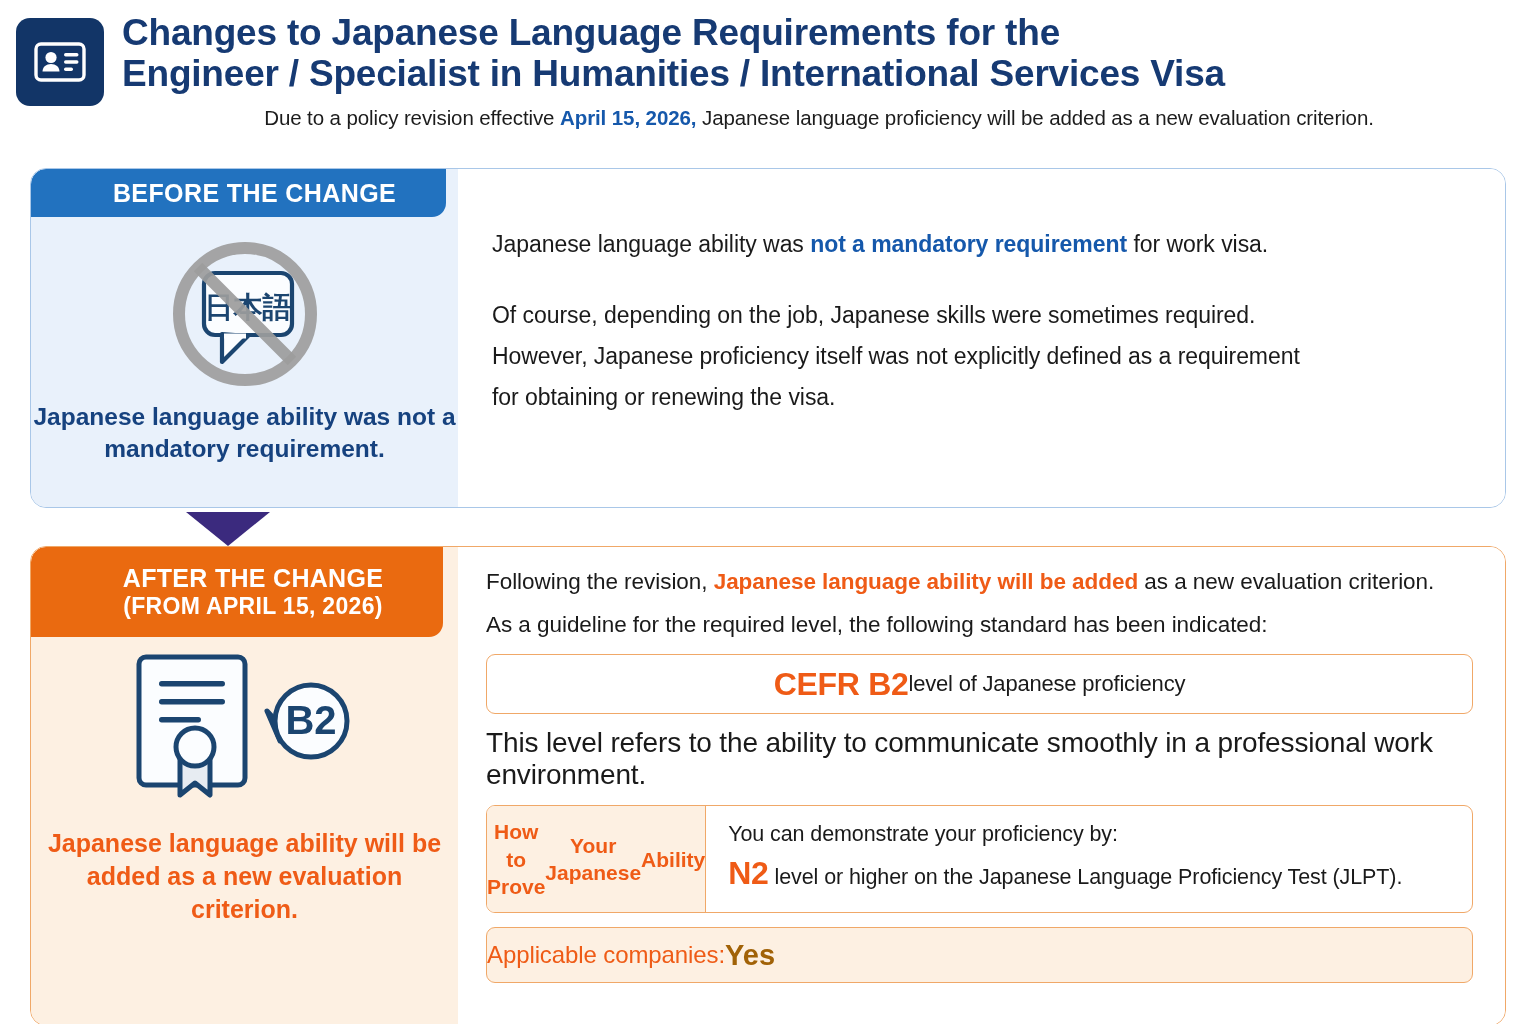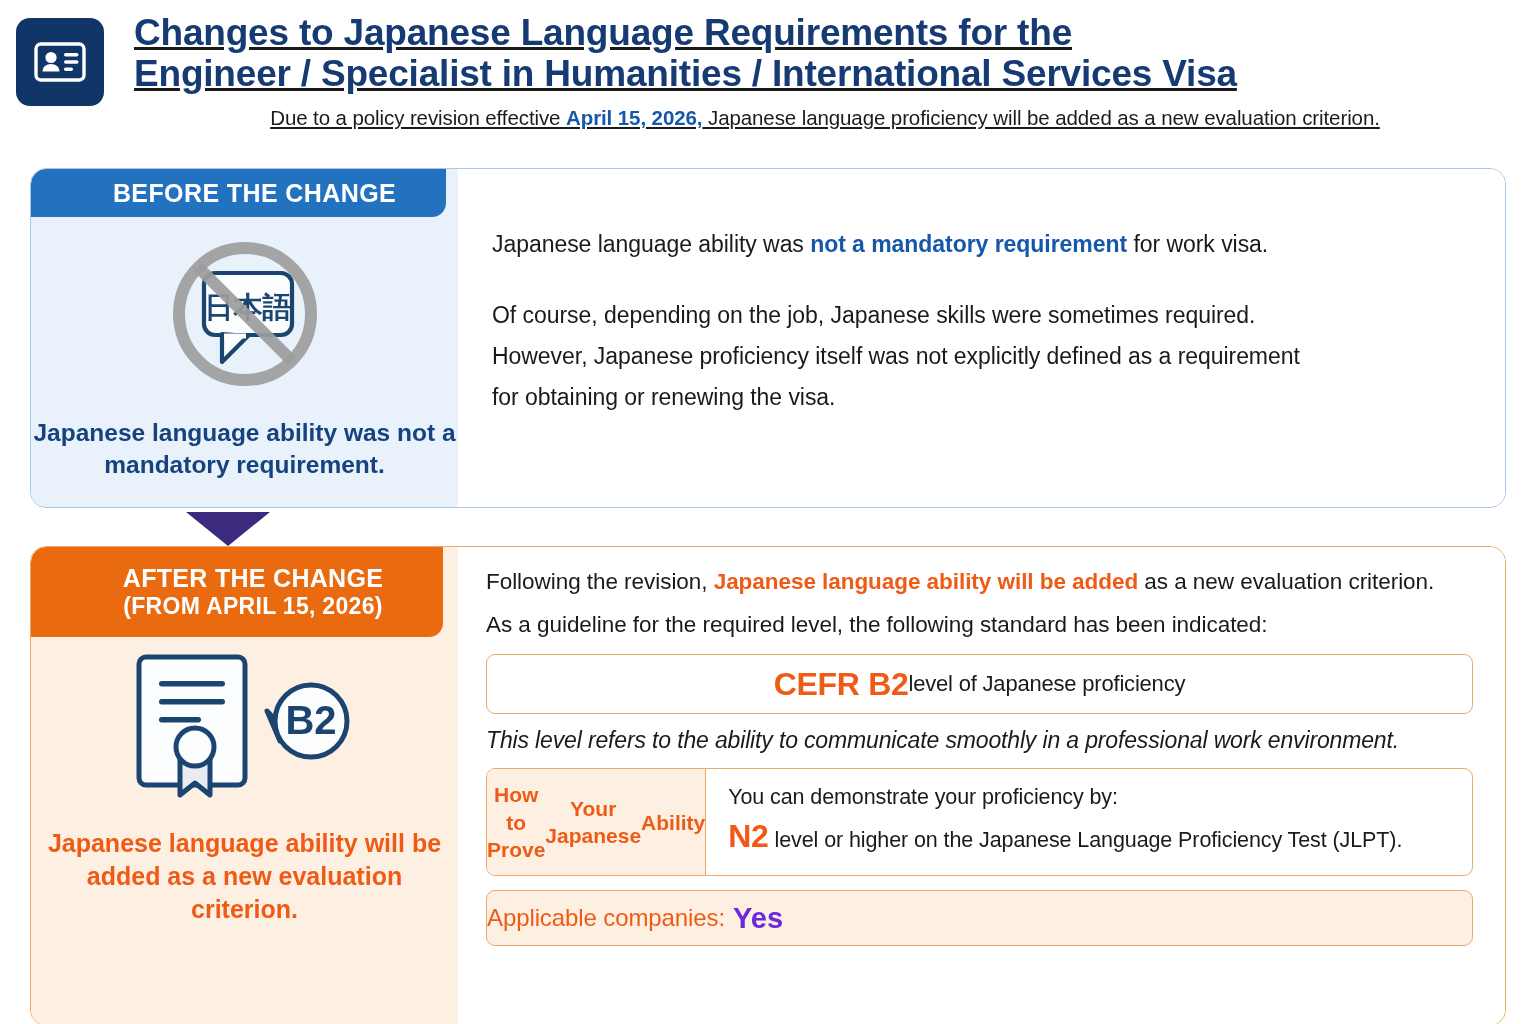--- a/index.html
+++ b/index.html
@@ -9,22 +9,21 @@
     font-family:"Liberation Sans", sans-serif;
     color:#1a1a1a;
     overflow:hidden;
   }
   .page{position:relative;width:1536px;height:1024px;}
 
   
   .header{
     display:flex;align-items:flex-start;
     padding:12px 20px 0 16px;
-    gap:30px;
-    text-decoration:underline;
+    gap:18px;
   }
   .id-icon{
     width:88px;height:88px;flex:0 0 88px;
     background:#123567;border-radius:14px;
     display:flex;align-items:center;justify-content:center;
     margin-top:6px;
   }
   .id-icon svg{display:block;}
   .header-text{flex:1 1 auto;min-width:0;}
   .title{
@@ -86,21 +85,21 @@
   .tab-after .tab-l2{font-size:23px;}
 
   .caption{
     text-align:center;font-weight:bold;line-height:1.32;
   }
   .caption.before{color:#16427f;font-size:24.5px;}
   .caption.after{color:#ef5b16;font-size:25px;}
 
   
   .before-graphic{margin-top:62px;}
-  .before-caption-wrap{margin-top:16px;}
+  .before-caption-wrap{}
 
   
   .after-graphic{margin-top:102px;}
   .after-caption-wrap{margin-top:24px;}
 
   
   .right-col{
     flex:1 1 auto;box-sizing:border-box;background:#ffffff;
   }
   .right-before{padding:55px 40px 0 34px;}
@@ -125,21 +124,21 @@
     height:58px;display:flex;align-items:center;justify-content:center;
     background:#ffffff;
   }
   .cefr-box .big{
     color:#ef5b16;font-weight:bold;font-size:32px;letter-spacing:-0.3px;
   }
   .cefr-box .rest{
     color:#1a1a1a;font-size:22px;letter-spacing:-0.2px;
   }
   .cefr-note{
-    margin:13px 0 0 0;font-size:23px;color:#1a1a1a;letter-spacing:-0.15px;font-style:italic;
+    margin:13px 0 0 0;font-size:28px;color:#1a1a1a;letter-spacing:-0.15px;
   }
 
   .prove-box{
     margin-top:14px;
     border:1.5px solid #f0a868;border-radius:9px;
     display:flex;overflow:hidden;height:106px;background:#ffffff;
   }
   .prove-label{
     flex:0 0 200px;background:#fdf0e2;
     display:flex;align-items:center;justify-content:center;
@@ -160,21 +159,21 @@
 
   .applicable-box{
     margin-top:14px;
     border:1.5px solid #f0a868;border-radius:9px;background:#fdf0e2;
     height:54px;display:flex;align-items:center;justify-content:flex-start;
   }
   .applicable-box .lbl{
     color:#ef5b16;font-size:24px;letter-spacing:-0.1px;
   }
   .applicable-box .val{
-    color:#6d28d9;font-weight:bold;font-size:29px;margin-left:8px;
+    color:#a16207;font-weight:bold;font-size:29px;
   }
 
   
   .arrow{
     position:absolute;left:186px;top:512px;
     width:0;height:0;
     border-left:42px solid transparent;
     border-right:42px solid transparent;
     border-top:34px solid #3b2a7e;
   }

